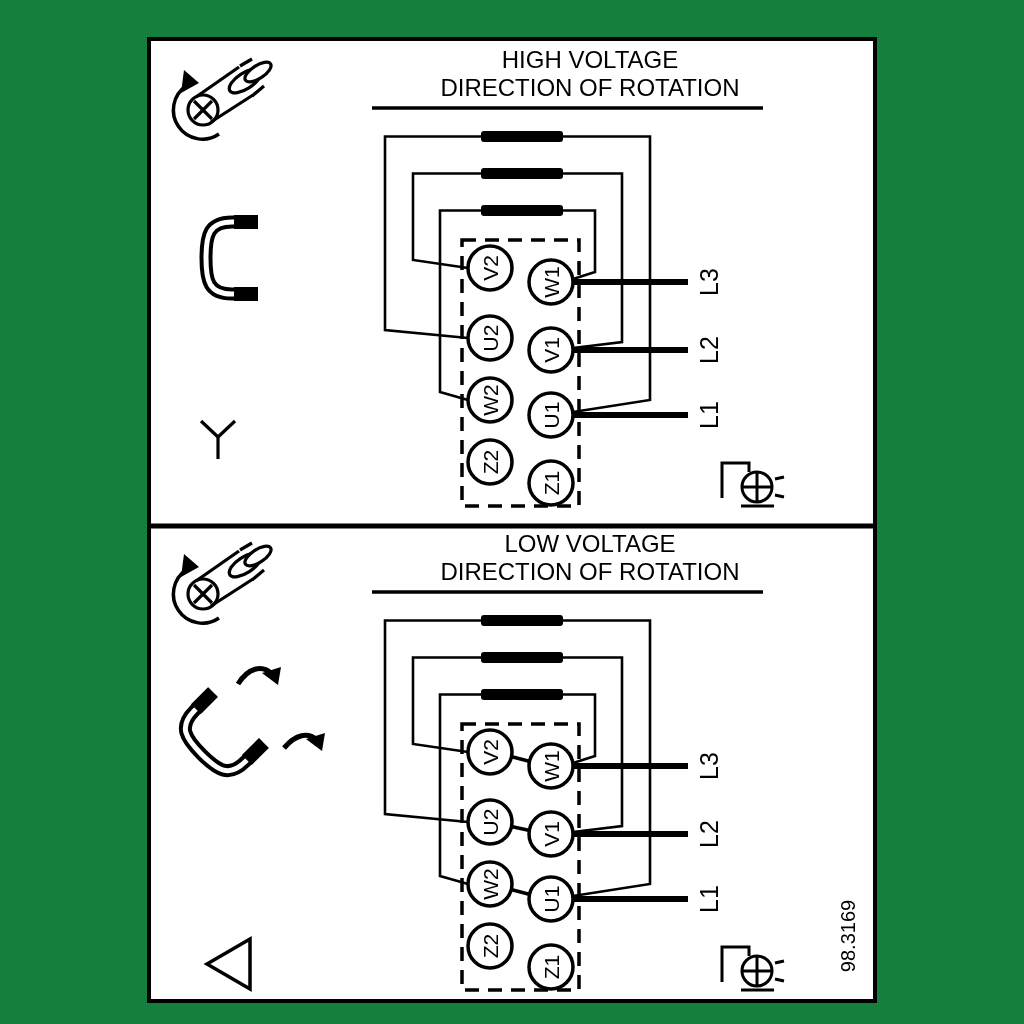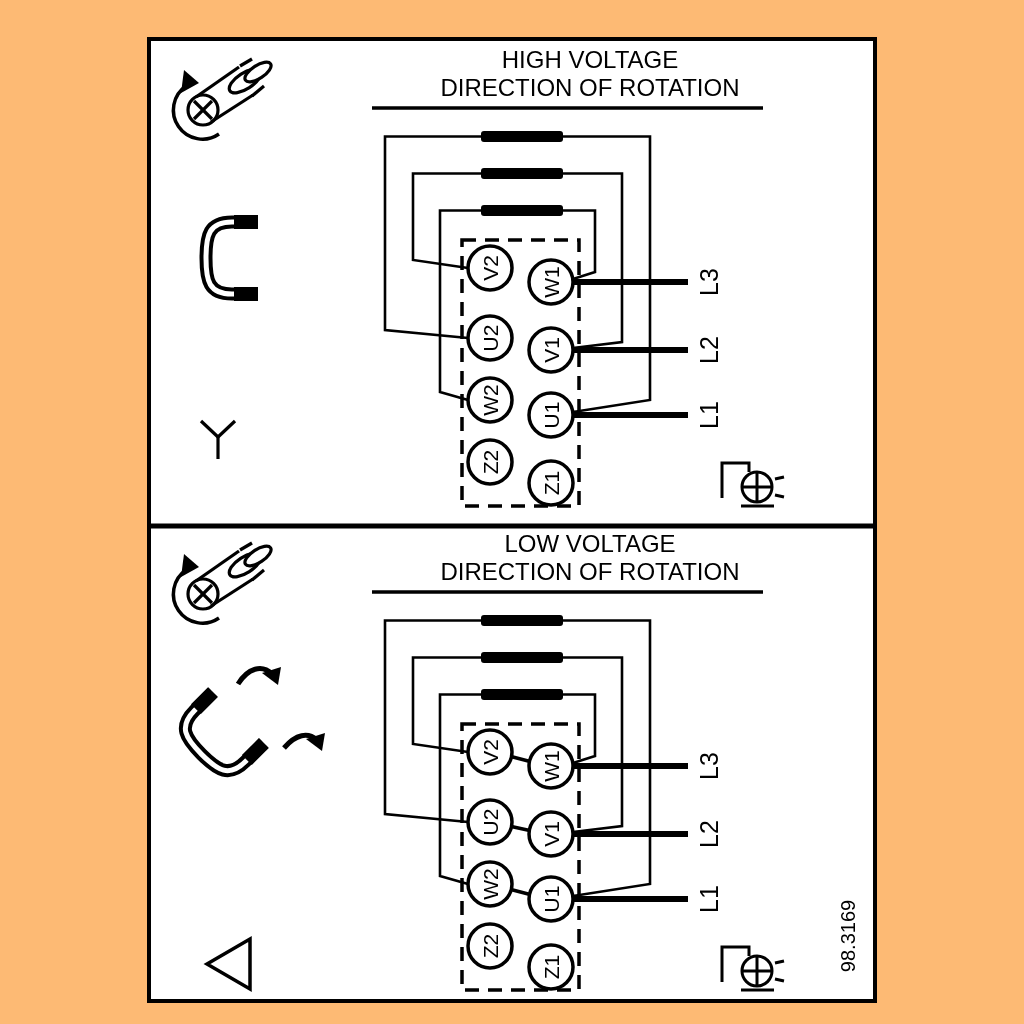--- a/index.html
+++ b/index.html
@@ -1,16 +1,16 @@
 <!DOCTYPE html>
 <html><head>
 <meta charset="utf-8">
 <style>
   html,body{margin:0;padding:0;background:#ffffff;}
-  #stage{position:relative;width:1024px;height:1024px;background:#fdba74;overflow:hidden;}
+  #stage{position:relative;width:1024px;height:1024px;background:#15803d;overflow:hidden;}
   svg{position:absolute;left:0;top:0;}
   svg text{font-family:"Liberation Sans", sans-serif;fill:#000000;}
 </style>
 </head>
 <body>
 
 <div id="stage">
 <svg width="1024" height="1024" viewBox="0 0 1024 1024">
 
   <rect x="149" y="39" width="726" height="962" fill="#ffffff" stroke="#000" stroke-width="4"></rect>

